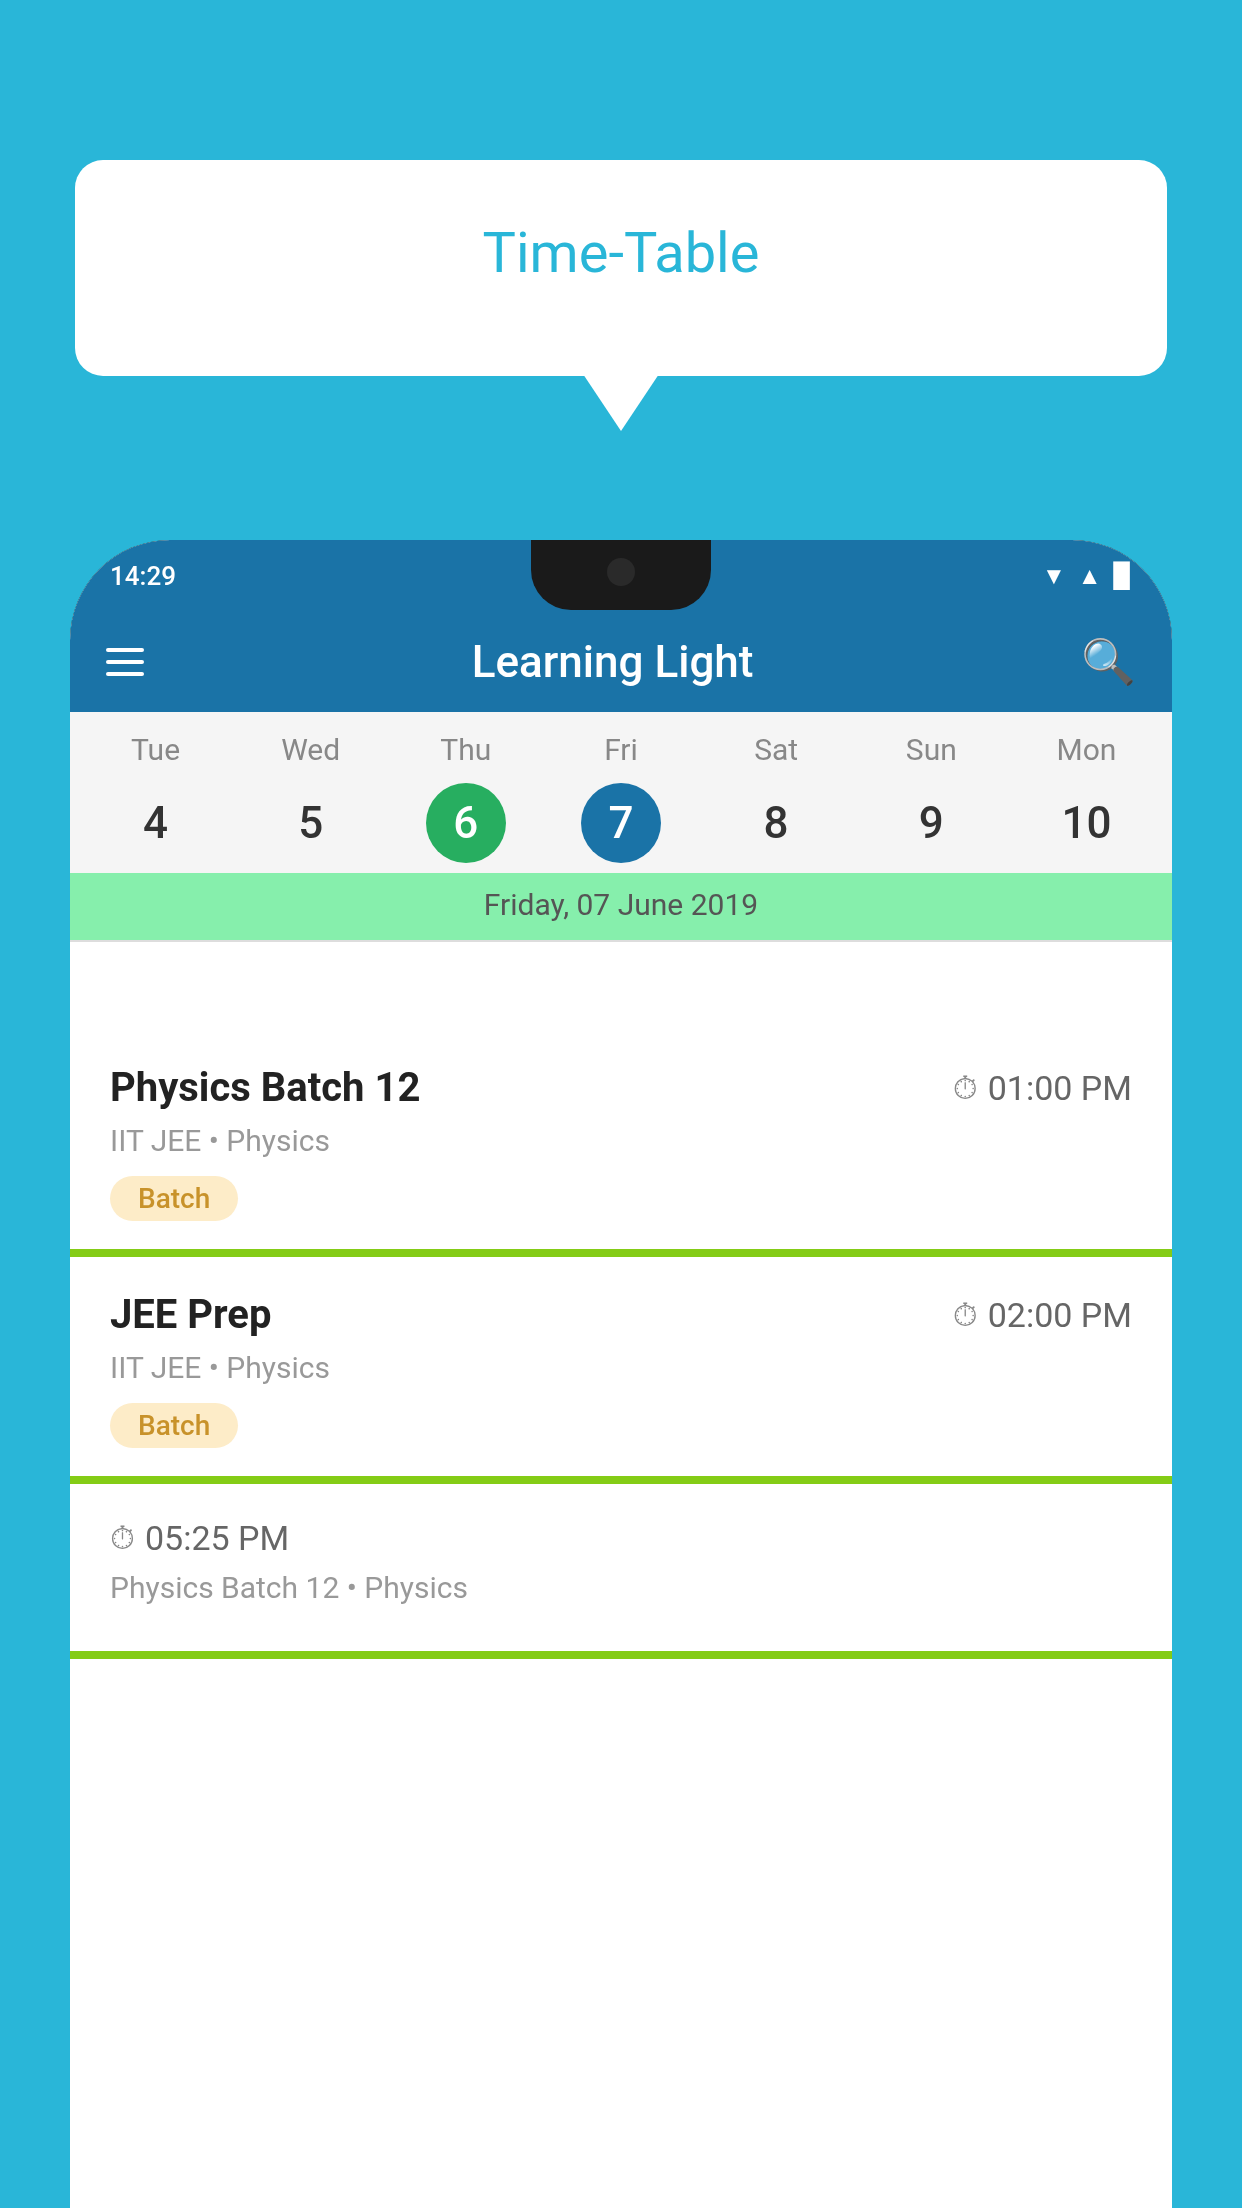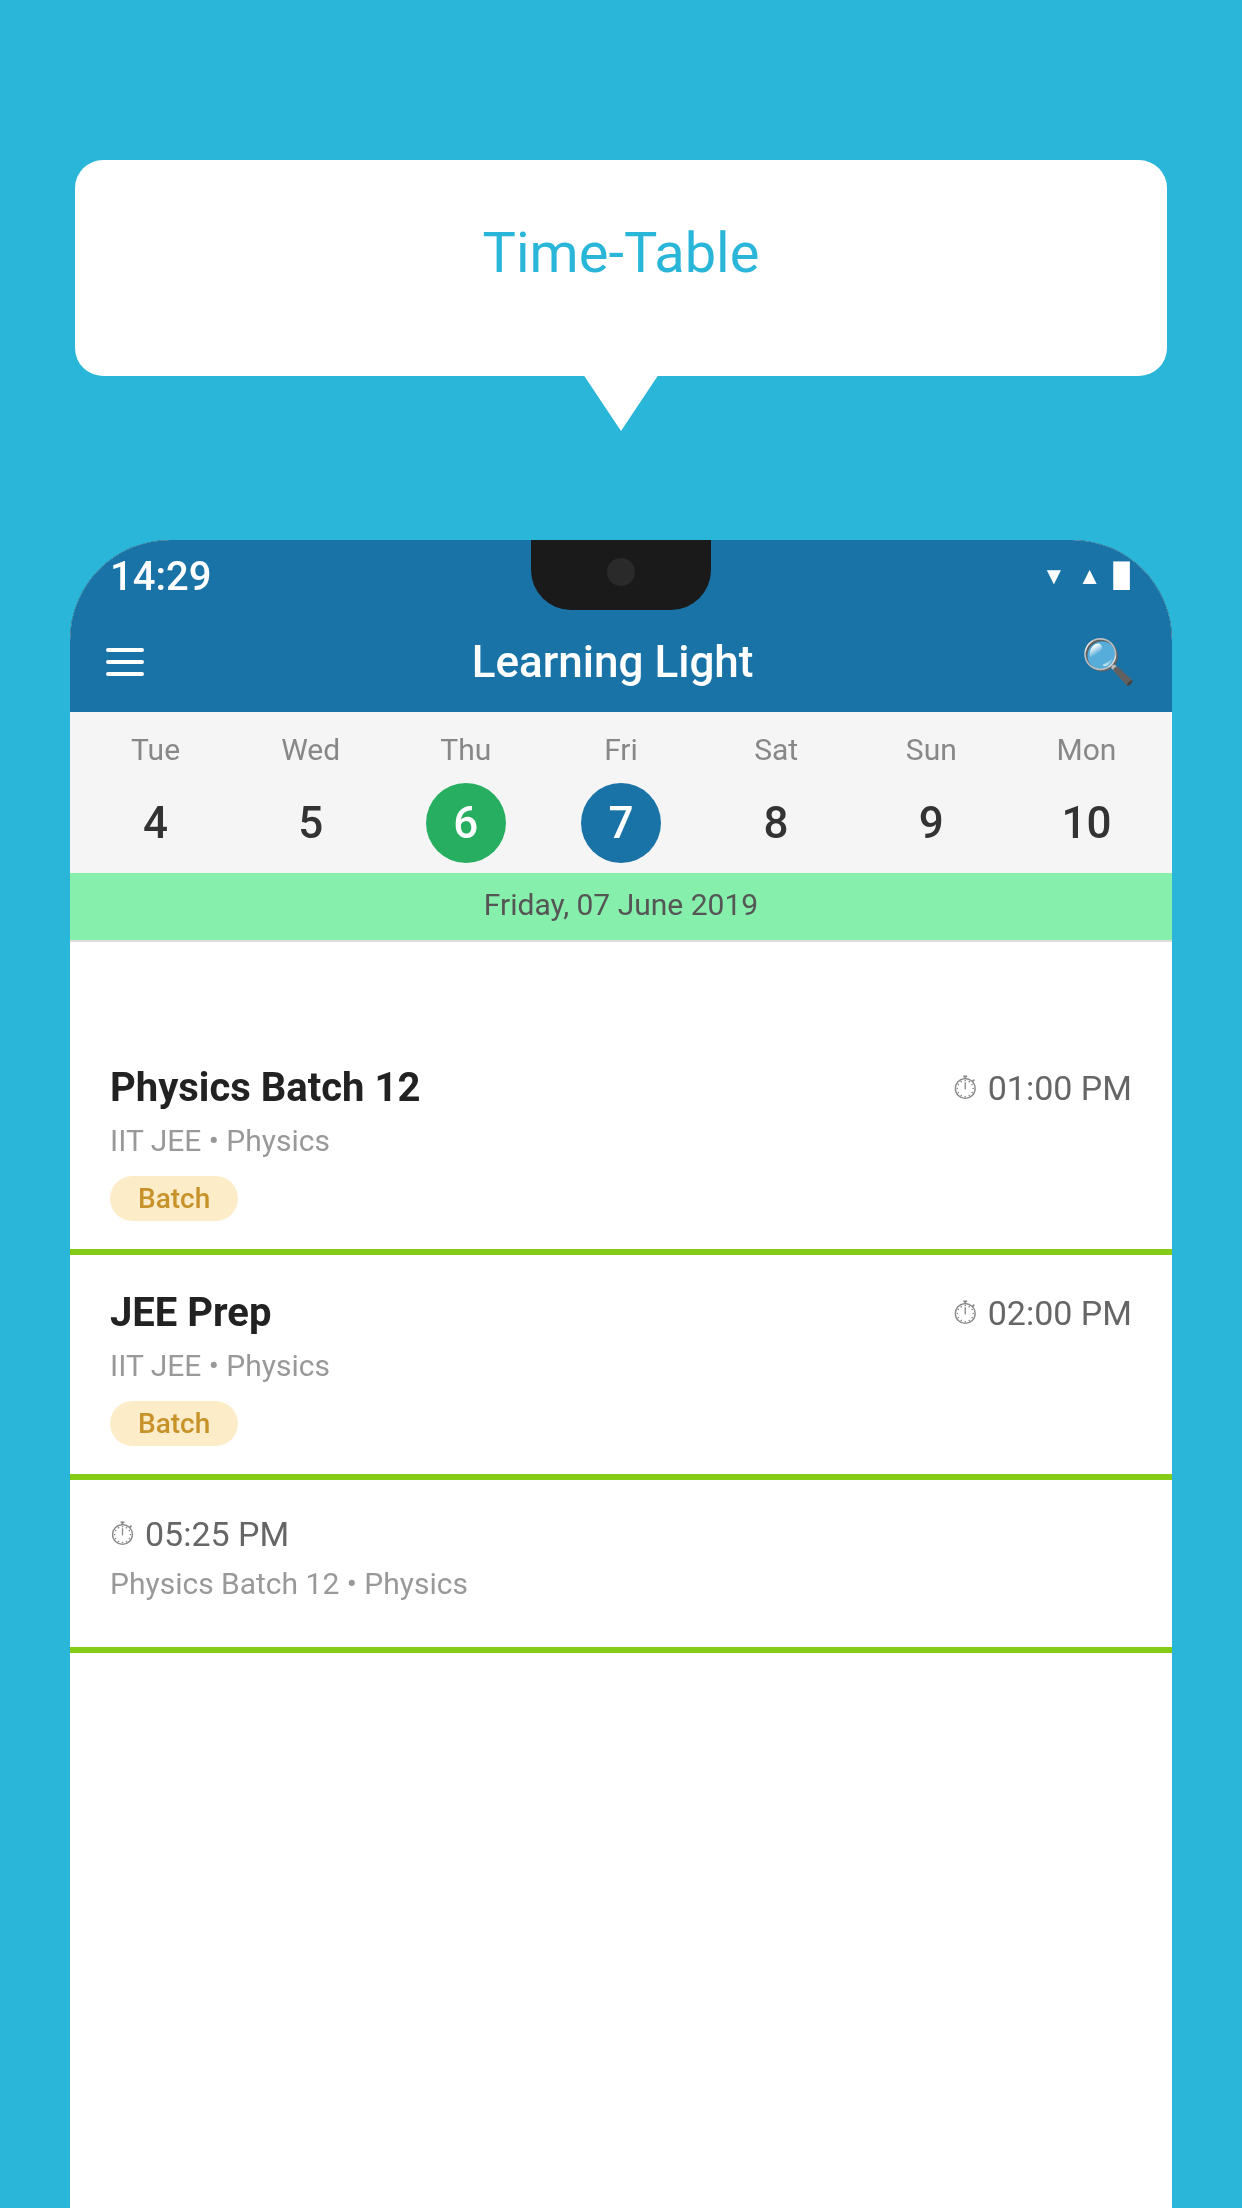--- a/index.html
+++ b/index.html
@@ -101,21 +101,21 @@
       background: #1a73a7;
       display: flex;
       align-items: center;
       justify-content: space-between;
       padding: 0 40px;
       z-index: 10;
     }
 
     .status-time {
       color: white;
-      font-size: 40px;
+      font-size: 26px;
       font-weight: 500;
     }
 
     .status-icons {
       display: flex;
       align-items: center;
       gap: 12px;
     }
 
     .status-icons span {
@@ -248,21 +248,21 @@
       top: 490px;
       left: 0;
       right: 0;
       bottom: 0;
       background: white;
       overflow: hidden;
     }
 
     .schedule-item {
       padding: 34px 40px 28px;
-      border-bottom: 6px solid #84cc16;
+      border-bottom: 8px solid #84cc16;
       background: white;
     }
 
     .schedule-item-header {
       display: flex;
       justify-content: space-between;
       align-items: center;
       margin-bottom: 12px;
     }
 

